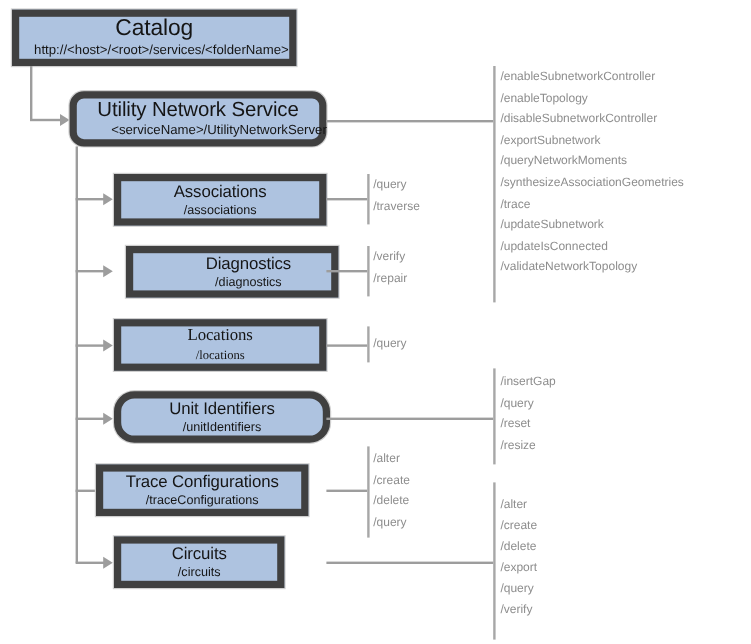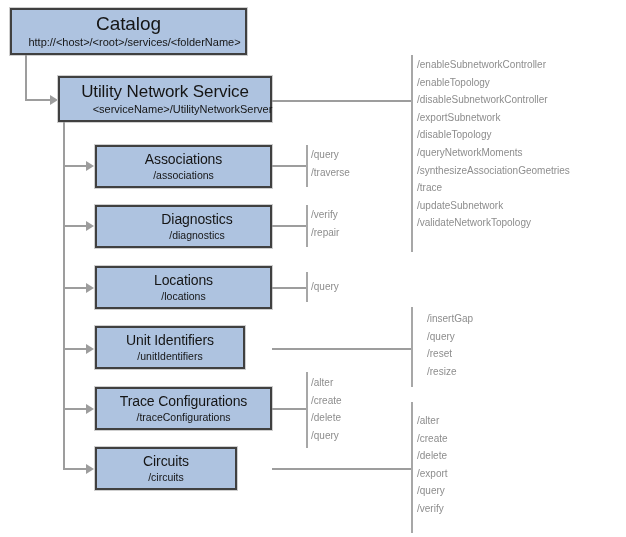--- a/index.html
+++ b/index.html
@@ -18,21 +18,21 @@
     height: 537px;
     background: #ffffff;
     overflow: hidden;
   }
 
   
   .node {
     position: absolute;
     box-sizing: border-box;
     background: #aec3e0;
-    border: 2px solid #404040;
+    border: 6px solid #404040;
     box-shadow: 0 0 0 1px #cfcfcf;
     display: flex;
     flex-direction: column;
     align-items: center;
     justify-content: center;
     line-height: 1.05;
   }
   .node .title {
     color: #151515;
     font-size: 14px;
@@ -92,37 +92,37 @@
 
   <div class="node catalog" style="left:10px; top:8px; width:237px; height:47px;">
     <div class="title">Catalog</div>
     <div class="sub">http://&lt;host&gt;/&lt;root&gt;/services/&lt;folderName&gt;</div>
   </div>
 
   <div class="vline" style="left:25px; top:55px; height:45px;"></div>
   <div class="hline" style="left:25px; top:99px; width:26px;"></div>
   <div class="arrow" style="left:50px; top:95px;"></div>
 
-  <div class="node root" style="left:58px; top:76px; width:214px; height:46px;">
+  <div class="node root" style="left:58px; top:76px; width:214px; height:46px;border-radius:12px;">
     <div class="title">Utility Network Service</div>
     <div class="sub">&lt;serviceName&gt;/UtilityNetworkServer</div>
   </div>
 
   <div class="hline" style="left:272px; top:100px; width:139px;"></div>
   <div class="bracket" style="left:411px; top:55px; height:197px;"></div>
   <div class="ops" style="left:417px; top:56px;">
     <div>/enableSubnetworkController</div>
     <div>/enableTopology</div>
     <div>/disableSubnetworkController</div>
     <div>/exportSubnetwork</div>
-    <div>/disableTopology</div>
     <div>/queryNetworkMoments</div>
     <div>/synthesizeAssociationGeometries</div>
     <div>/trace</div>
     <div>/updateSubnetwork</div>
+    <div>/updateIsConnected</div>
     <div>/validateNetworkTopology</div>
   </div>
 
   <div class="vline" style="left:63px; top:122px; height:347px;"></div>
 
   <div class="hline" style="left:63px; top:165px; width:24px;"></div>
   <div class="arrow" style="left:86px; top:161px;"></div>
 
   <div class="hline" style="left:63px; top:225px; width:24px;"></div>
   <div class="arrow" style="left:86px; top:221px;"></div>
@@ -143,55 +143,55 @@
     <div class="title">Associations</div>
     <div class="sub">/associations</div>
   </div>
   <div class="hline" style="left:272px; top:165px; width:34px;"></div>
   <div class="bracket" style="left:306px; top:145px; height:42px;"></div>
   <div class="ops" style="left:311px; top:146px;">
     <div>/query</div>
     <div>/traverse</div>
   </div>
 
-  <div class="node" style="left:95px; top:205px; width:177px; height:43px;padding-left:27px;">
+  <div class="node" style="left:105px; top:205px; width:177px; height:43px;padding-left:27px;">
     <div class="title">Diagnostics</div>
     <div class="sub">/diagnostics</div>
   </div>
   <div class="hline" style="left:272px; top:225px; width:34px;"></div>
   <div class="bracket" style="left:306px; top:205px; height:42px;"></div>
   <div class="ops" style="left:311px; top:206px;">
     <div>/verify</div>
     <div>/repair</div>
   </div>
 
-  <div class="node" style="left:95px; top:266px; width:177px; height:43px;">
+  <div class="node" style="left:95px; top:266px; width:177px; height:43px;font-family:Liberation Serif, serif;">
     <div class="title">Locations</div>
     <div class="sub">/locations</div>
   </div>
   <div class="hline" style="left:272px; top:287px; width:34px;"></div>
   <div class="bracket" style="left:306px; top:272px; height:30px;"></div>
   <div class="ops" style="left:311px; top:278px;">
     <div>/query</div>
   </div>
 
-  <div class="node" style="left:95px; top:326px; width:150px; height:43px;">
+  <div class="node" style="left:95px; top:326px; width:180px; height:43px;border-radius:17px;">
     <div class="title">Unit Identifiers</div>
     <div class="sub">/unitIdentifiers</div>
   </div>
   <div class="hline" style="left:272px; top:348px; width:139px;"></div>
   <div class="bracket" style="left:411px; top:307px; height:80px;"></div>
-  <div class="ops" style="left:417px; top:310px;margin-left:10px;">
+  <div class="ops" style="left:417px; top:310px;">
     <div>/insertGap</div>
     <div>/query</div>
     <div>/reset</div>
     <div>/resize</div>
   </div>
 
-  <div class="node" style="left:95px; top:387px; width:177px; height:43px;text-align:right;">
+  <div class="node" style="left:80px; top:387px; width:177px; height:43px;text-align:right;">
     <div class="title">Trace Configurations</div>
     <div class="sub">/traceConfigurations</div>
   </div>
   <div class="hline" style="left:272px; top:408px; width:34px;"></div>
   <div class="bracket" style="left:306px; top:372px; height:76px;"></div>
   <div class="ops" style="left:311px; top:374px;">
     <div>/alter</div>
     <div>/create</div>
     <div>/delete</div>
     <div>/query</div>

